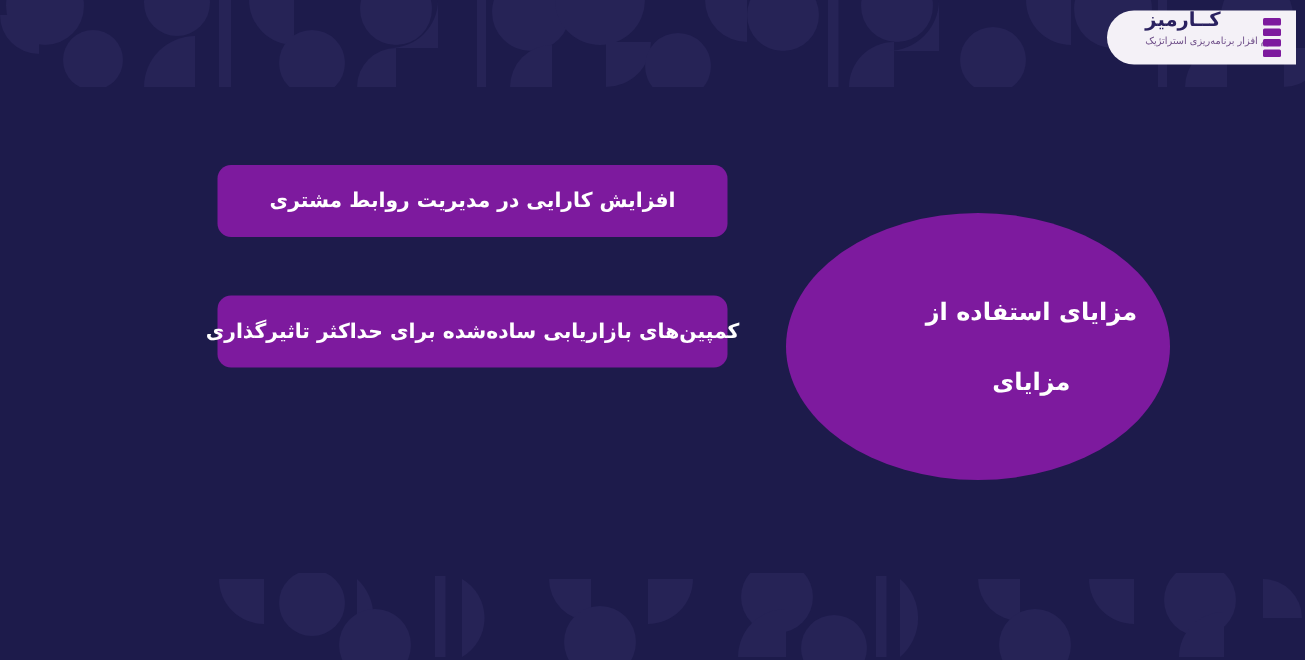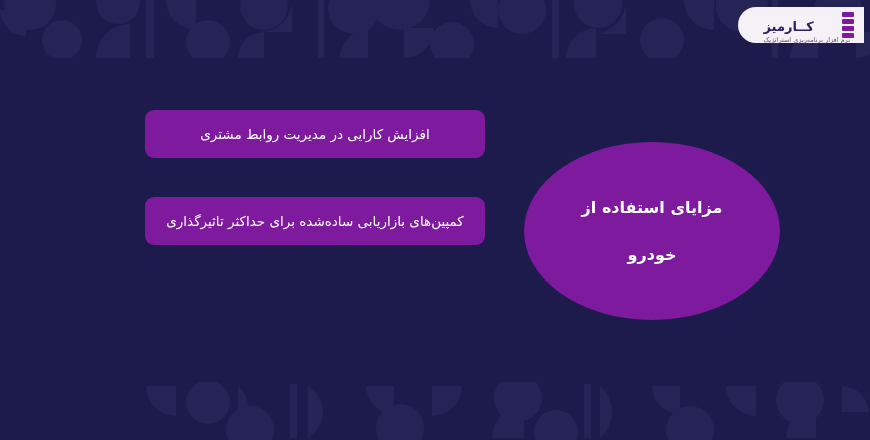--- a/index.html
+++ b/index.html
@@ -53,39 +53,38 @@
     justify-content: center;
     box-sizing: border-box;
     padding: 0 14px;
     margin-bottom: 39px;
   }
   .benefit-box:last-child { margin-bottom: 10px; }
 
   .benefit-text {
     color: #ffffff;
     font-size: 13.5px;
-    font-weight: normal;
+    font-weight: bold;
     line-height: 1.25;
     text-align: center;
     direction: rtl;
     white-space: nowrap;
   }
 
   
   #main-ellipse {
     position: absolute;
     left: 524px;
     top: 142px;
     width: 256px;
     height: 178px;
     border-radius: 50%;
     background: #7d1a9e;
     display: flex;
     align-items: center;
-    justify-content: center;
   }
   #ellipse-title {
     color: #ffffff;
     font-size: 16px;
     font-weight: bold;
     line-height: 1.45;
     text-align: center;
     direction: rtl;
     padding: 0 22px;
     box-sizing: border-box;
@@ -101,21 +100,21 @@
     align-items: stretch;
     z-index: 5;
   }
   #logo-plate {
     background: #f4f1f7;
     border-radius: 18px 0 0 18px;
     height: 36px;
     display: flex;
     flex-direction: column;
     align-items: flex-end;
-    justify-content: flex-end;
+    justify-content: flex-start;
     padding: 0 14px 0 26px;
     box-sizing: border-box;
   }
   #logo-title {
     color: #2a2160;
     font-size: 13px;
     font-weight: bold;
     line-height: 1;
     letter-spacing: 0.5px;
     direction: rtl;
@@ -218,21 +217,21 @@
     <div class="benefit-box">
       <span class="benefit-text">کمپین‌های بازاریابی ساده‌شده برای حداکثر تاثیرگذاری</span>
     </div>
 
   </div>
 
   <div id="main-ellipse">
     <div id="ellipse-title">
       <span>مزایای استفاده از</span><br>
       <br>
-      <span>خودرو</span>
+      <span>مزایای</span>
     </div>
   </div>
 
   <div id="logo">
     <div id="logo-plate">
       <div id="logo-title">کــارمیز</div>
       <div id="logo-subtitle">نرم افزار برنامه‌ریزی استراتژیک</div>
     </div>
     <svg id="logo-mark" viewBox="0 0 46 30" xmlns="http://www.w3.org/2000/svg">
 

